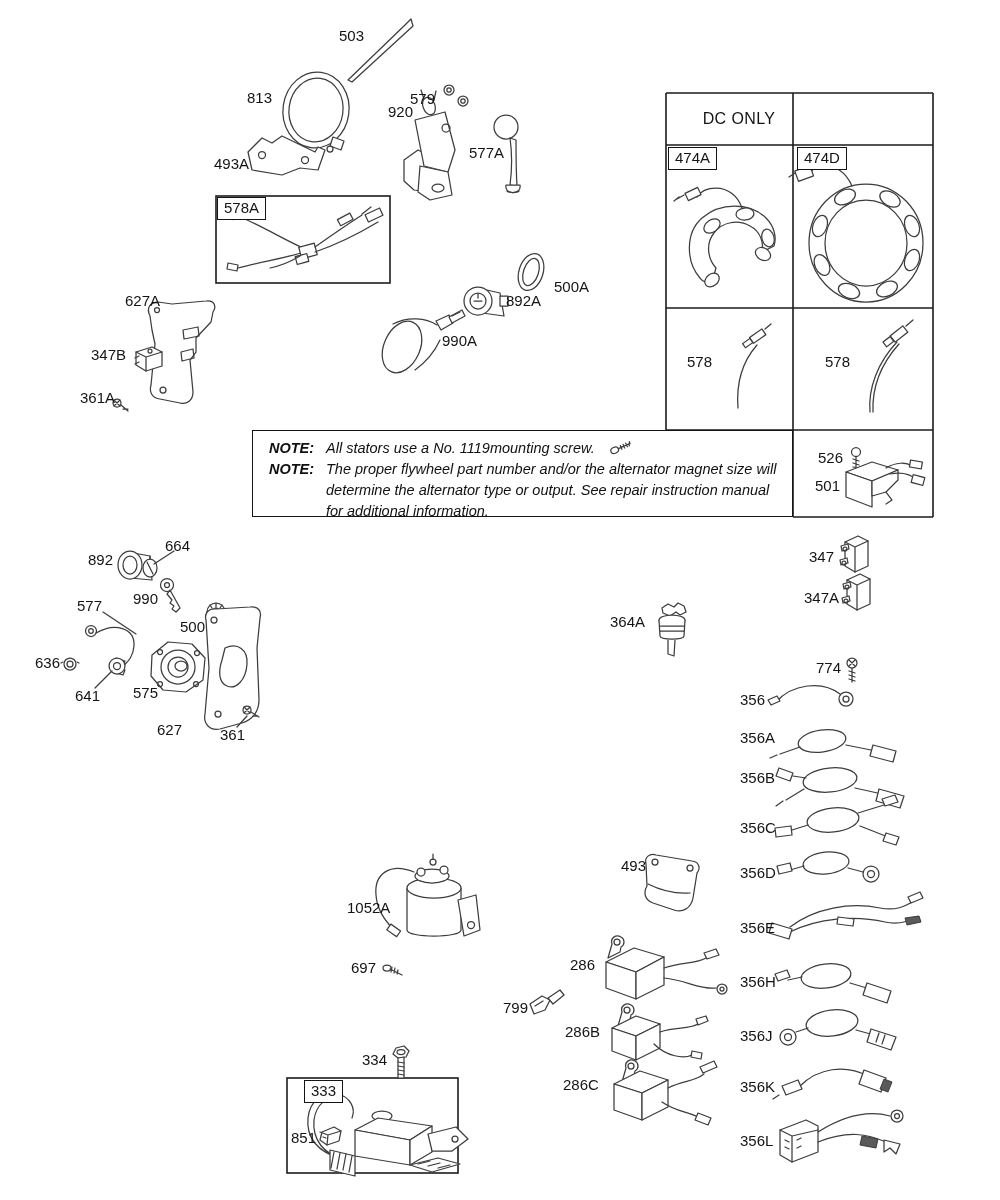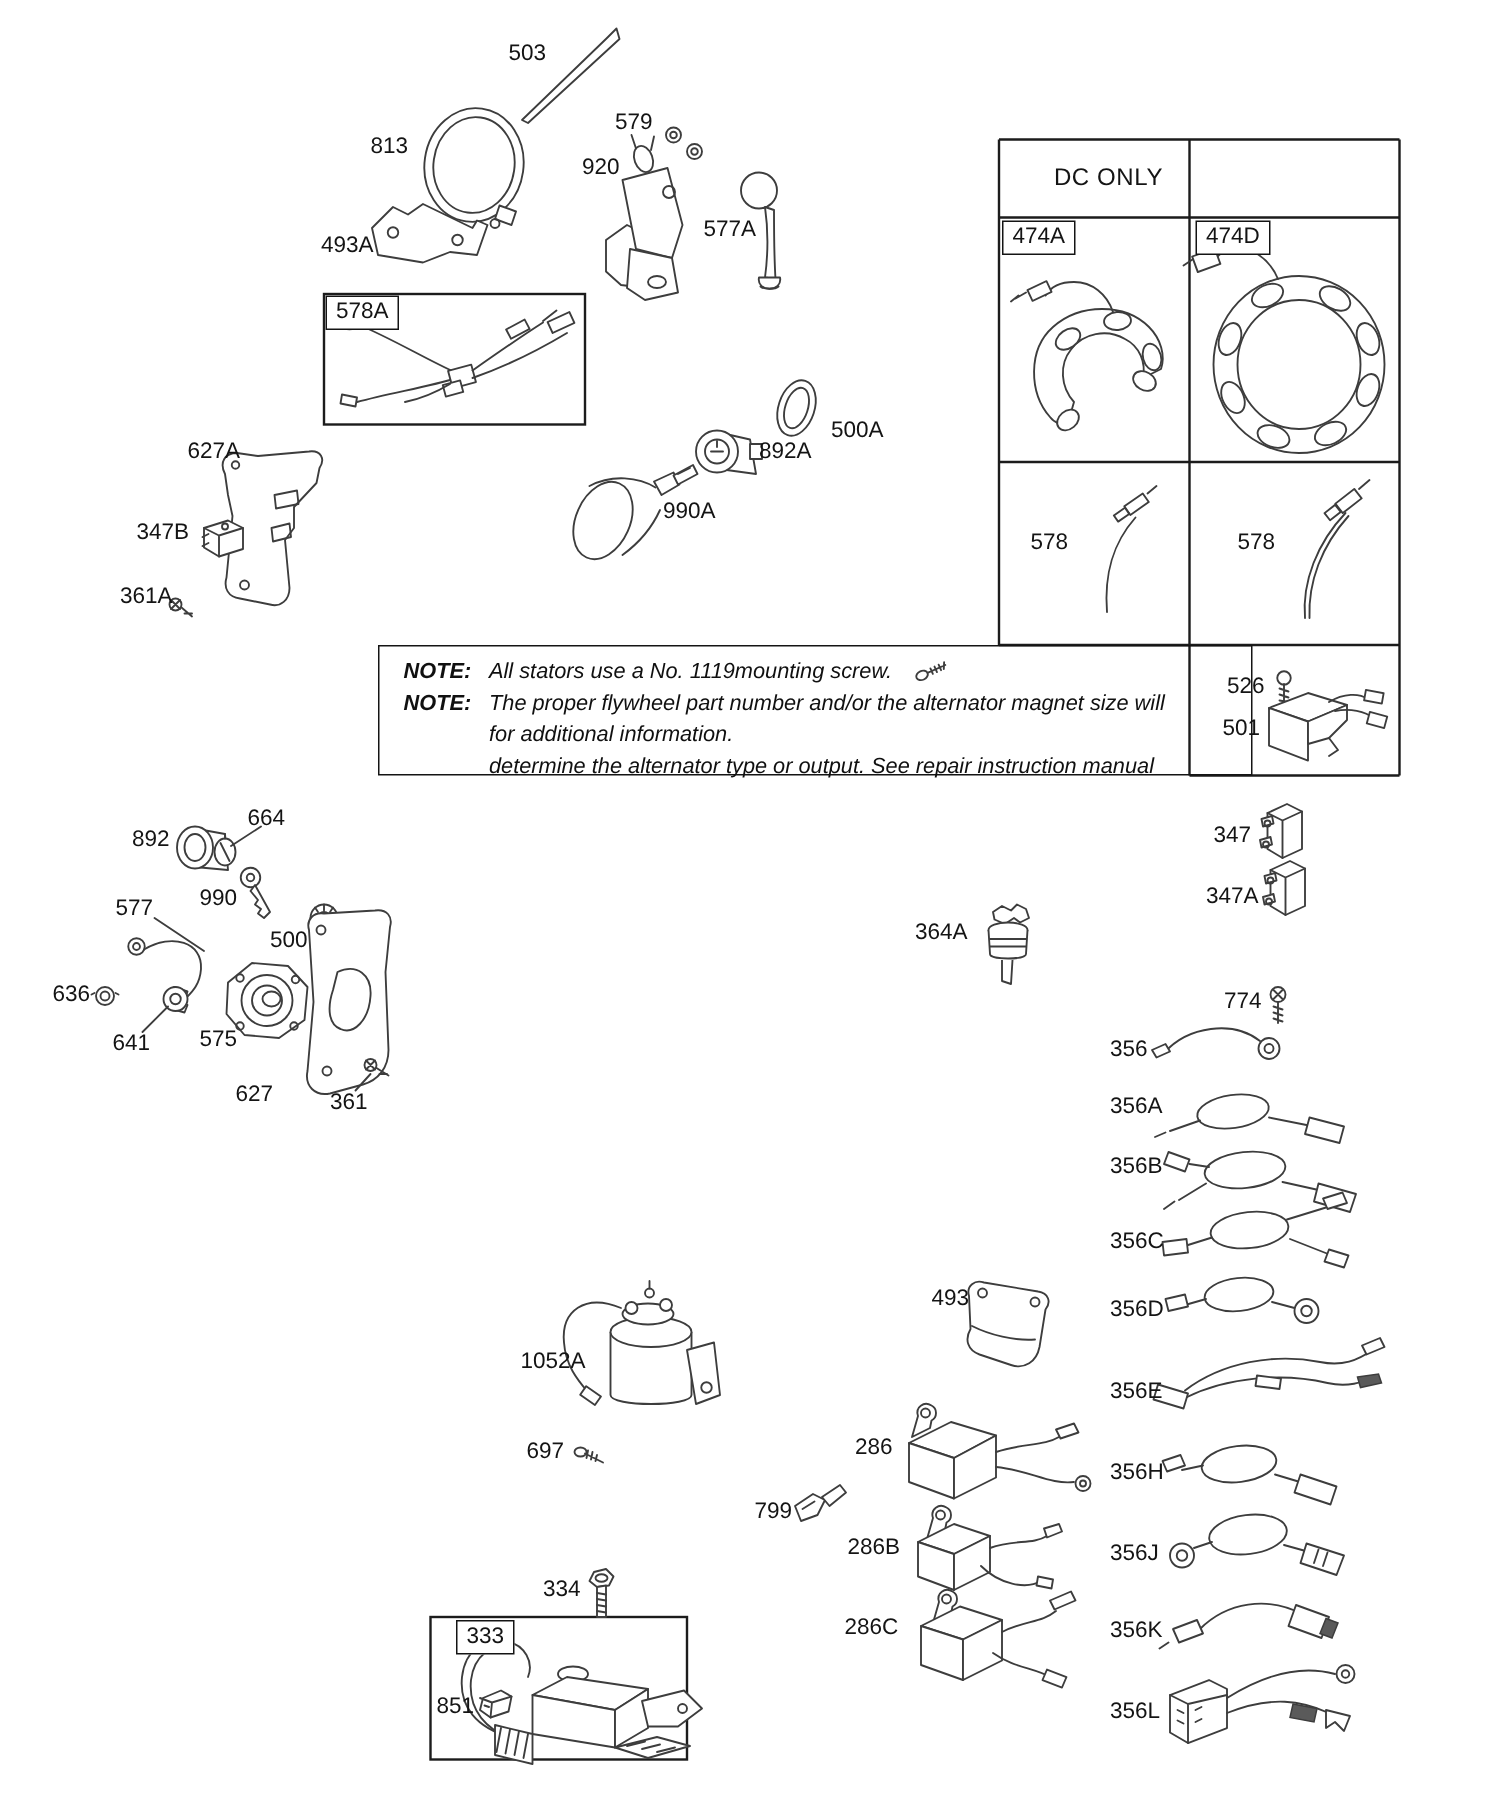--- a/index.html
+++ b/index.html
@@ -7,21 +7,21 @@
          font-family:"Liberation Sans", sans-serif;color:#141414;}
   #art{position:absolute;left:0;top:0;}
   .s{fill:none;stroke:#3d3d3d;stroke-width:1.25;stroke-linejoin:round;stroke-linecap:round;}
   .f{fill:#ffffff;stroke:#3d3d3d;stroke-width:1.25;stroke-linejoin:round;}
   .d{fill:#5a5a5a;stroke:#3d3d3d;stroke-width:1;}
   .g{fill:none;stroke:#1c1c1c;stroke-width:1.6;}
   .callout{position:absolute;font-size:15px;line-height:1.05;color:#141414;white-space:nowrap;}
   .callout.boxed{border:1.6px solid #141414;background:#fff;padding:2px 6px 3px;}
   .hdr{position:absolute;display:flex;align-items:center;justify-content:center;
        font-size:16px;letter-spacing:.4px;color:#141414;}
-  #note-box{position:absolute;left:252px;top:430px;width:583px;height:87px;
+  #note-box{position:absolute;left:252px;top:430px;width:541px;height:87px;
             box-sizing:border-box;border:1.6px solid #141414;background:transparent;
             padding:7px 8px 6px 16px;}
   .note-row{display:flex;gap:7px;font-style:italic;font-size:14.5px;line-height:1.45;color:#101010;}
   .note-label{font-weight:bold;flex:0 0 50px;}
   .note-lines div{white-space:nowrap;}
 </style>
 </head>
 <body>
 
 <div id="stage">
@@ -457,33 +457,33 @@
         <div class="note-row">
           <span class="note-label">NOTE:</span>
           <div class="note-lines">
             <div>All stators use a No. 1119mounting screw.</div>
           </div>
         </div>
         <div class="note-row">
           <span class="note-label">NOTE:</span>
           <div class="note-lines">
             <div>The proper flywheel part number and/or the alternator magnet size will</div>
+            <div>determine the alternator type or output. See repair instruction manual</div>
             <div>for additional information.</div>
-            <div>determine the alternator type or output. See repair instruction manual</div>
           </div>
         </div>
       </div>
   </div>
 
   <div id="callouts">
       <div class="callout" style="left: 339px; top: 28px;">503</div>
       <div class="callout" style="left: 247px; top: 90px; text-align: center;">813</div>
       <div class="callout" style="left: 214px; top: 156px; text-align: right;">493A</div>
       <div class="callout" style="left: 388px; top: 104px;">920</div>
-      <div class="callout" style="left: 410px; top: 74px;">579</div>
+      <div class="callout" style="left: 410px; top: 91px;">579</div>
       <div class="callout" style="left: 469px; top: 145px;">577A</div>
       <div class="callout boxed" style="left: 217px; top: 197px;">578A</div>
       <div class="callout" style="left: 125px; top: 293px;">627A</div>
       <div class="callout" style="left: 91px; top: 347px;">347B</div>
       <div class="callout" style="left: 80px; top: 390px;">361A</div>
       <div class="callout" style="left: 506px; top: 293px;">892A</div>
       <div class="callout" style="left: 554px; top: 279px; text-align: center;">500A</div>
       <div class="callout" style="left: 442px; top: 333px;">990A</div>
       <div class="callout boxed" style="left: 668px; top: 147px;">474A</div>
       <div class="callout boxed" style="left: 797px; top: 147px;">474D</div>

